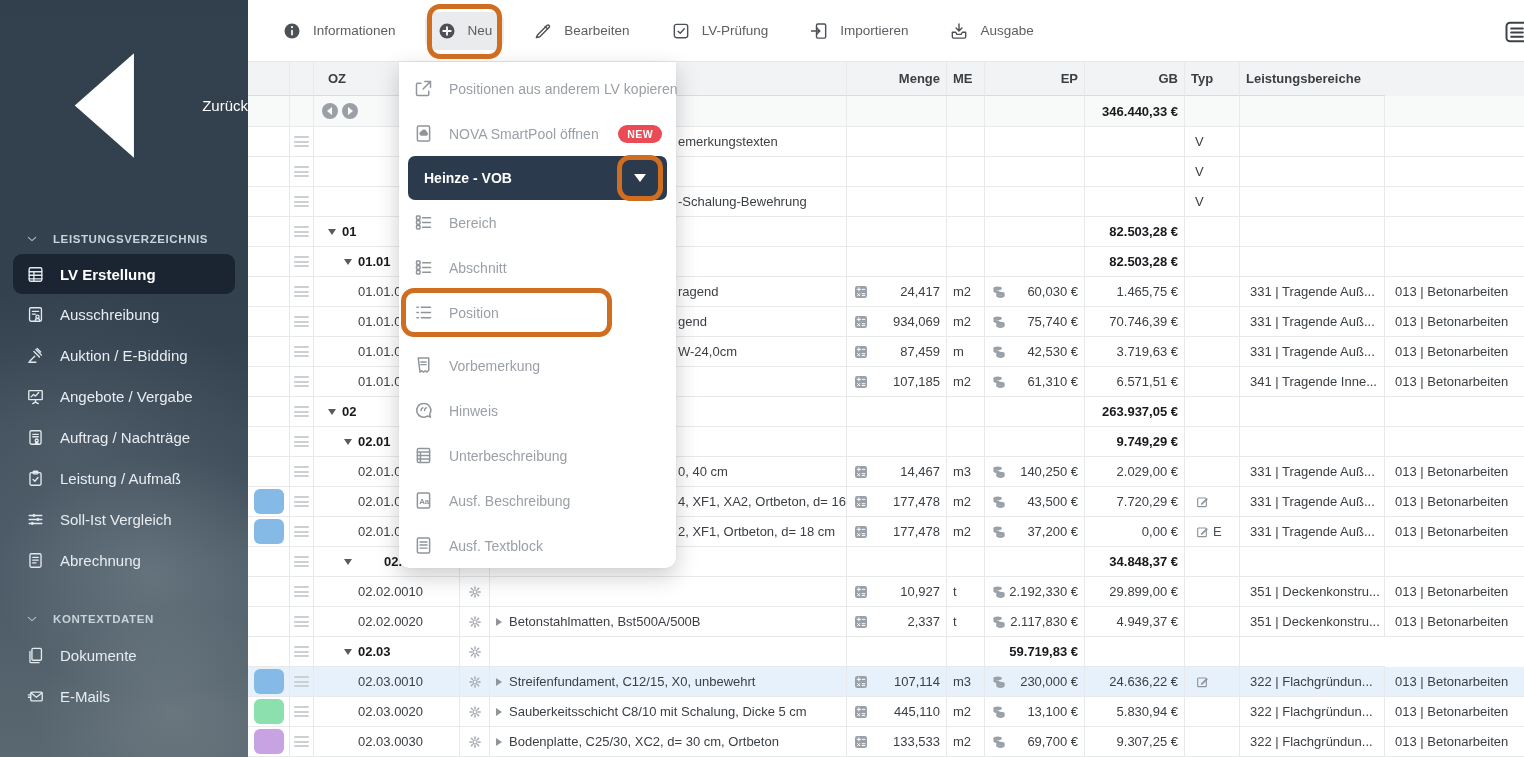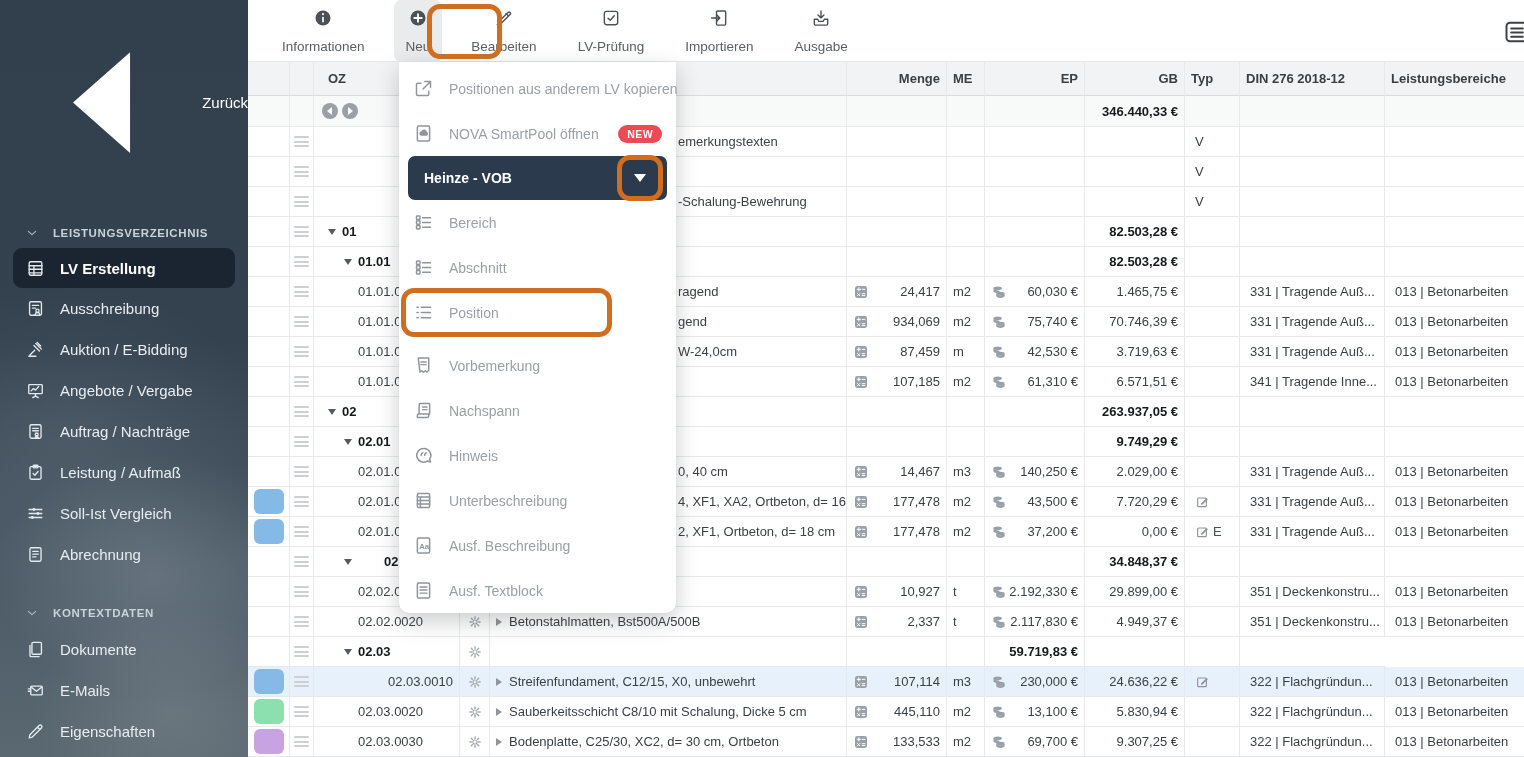--- a/index.html
+++ b/index.html
@@ -6,34 +6,34 @@
     font-family:"Liberation Sans",sans-serif;-webkit-font-smoothing:antialiased;}
   .app{position:relative;width:1524px;height:757px;overflow:hidden;background:#fff;}
 
   
   .sidebar{position:absolute;left:0;top:0;width:248px;height:757px;color:#e9eef3;
     background:
       radial-gradient(230px 170px at 62% 76%, rgba(200,208,212,.20), transparent 70%),
       radial-gradient(280px 220px at 28% 58%, rgba(170,185,195,.13), transparent 70%),
       radial-gradient(200px 150px at 70% 94%, rgba(205,210,212,.16), transparent 70%),
       linear-gradient(180deg,#323f4d 0%,#34414e 45%,#4b5a66 74%,#5a6871 100%);}
-  .back-row{display:flex;align-items:center;gap:15px;padding:22px 0 0 26px;font-size:15px;color:#fff;cursor:pointer;}
+  .back-row{display:flex;align-items:center;gap:9px;padding:22px 0 0 26px;font-size:15px;color:#fff;cursor:pointer;}
   .sec-label{display:flex;align-items:center;gap:13px;padding-left:24px;font-size:11.5px;font-weight:bold;
     letter-spacing:.6px;color:#c9d3da;text-transform:uppercase;}
   .sec-label .ic{width:16px;height:16px;color:#aeb9c1;}
   .nav-item{display:flex;align-items:center;gap:15px;height:41px;padding-left:26px;font-size:15px;color:#e8edf2;cursor:pointer;}
   .nav-item .ic{width:19px;height:19px;color:#e3eaef;flex:0 0 auto;}
   .nav-item.active{background:#1a2531;border-radius:9px;margin:0 13px;padding-left:13px;font-weight:bold;color:#fff;height:40px;}
   .ic svg{width:100%;height:100%;display:block;}
 
   
   .toolbar{position:absolute;left:248px;top:0;width:1276px;height:62px;background:#fff;
     border-bottom:1px solid #e6e8ea;display:flex;align-items:center;padding-left:22px;box-sizing:border-box;}
   .tb{display:flex;align-items:center;gap:11px;color:#5b6064;font-size:13.5px;margin-right:17px;
-    padding:9px 12px;border-radius:9px;cursor:pointer;white-space:nowrap;flex-direction:column;}
+    padding:9px 12px;border-radius:9px;cursor:pointer;white-space:nowrap;}
   .tb .ic{width:20px;height:20px;color:#4c5157;}
   .tb.neu{background:#e9ebed;}
   .tb-right{position:absolute;left:1252px;top:18px;width:34px;height:28px;color:#3e4247;cursor:pointer;}
 
   
   .grid-cols{display:grid;grid-template-columns:42px 24px 146px 30px 357px 100px 38px 100px 100px 55px 145px 139px;}
   .thead{position:absolute;left:248px;top:62px;width:1276px;height:34px;background:#f1f3f4;
     font-size:13px;font-weight:bold;color:#1f2327;}
   .thead .cell{border-bottom:1px solid #dadcde;}
   .tbody{position:absolute;left:248px;top:96px;width:1276px;}
@@ -202,28 +202,20 @@
       </div>
       <div class="nav-item">
         <span class="ic">
           <svg viewBox="0 0 24 24" fill="none" stroke="currentColor" stroke-width="1.7" stroke-linecap="round" stroke-linejoin="round">
             <rect x="6" y="6.5" width="14.5" height="11" rx="1.5"></rect>
             <path d="M6.5 7.5l6.7 5.5 6.8-5.5M3 10h2M3 13h2"></path>
           </svg>
         </span>
         <span>E-Mails</span>
       </div>
-      <div class="nav-item">
-        <span class="ic">
-          <svg viewBox="0 0 24 24" fill="none" stroke="currentColor" stroke-width="1.7" stroke-linecap="round" stroke-linejoin="round">
-            <path d="M4 20l1-4L16.5 4.5a2 2 0 0 1 3 3L8 19l-4 1zM14.5 6.5l3 3"></path>
-          </svg>
-        </span>
-        <span>Eigenschaften</span>
-      </div>
     </div>
   <div class="toolbar" id="toolbar">
       <div class="tb">
         <span class="ic">
           <svg viewBox="0 0 24 24" fill="none" stroke="currentColor" stroke-width="1.7" stroke-linecap="round" stroke-linejoin="round">
             <circle cx="12" cy="12" r="9" fill="currentColor" stroke="none"></circle>
             <rect x="11" y="10.5" width="2" height="7" rx="1" fill="#fff" stroke="none"></rect>
             <circle cx="12" cy="7.3" r="1.3" fill="#fff" stroke="none"></circle>
           </svg>
         </span>
@@ -304,23 +296,20 @@
       <div class="cell num">
         <span>EP</span>
       </div>
       <div class="cell num">
         <span>GB</span>
       </div>
       <div class="cell">
         <span>Typ</span>
       </div>
       <div class="cell">
-        <span>DIN 276 2018-12</span>
-      </div>
-      <div class="cell">
         <span>Leistungsbereiche</span>
       </div>
     </div>
   <div class="tbody" id="tbody">
       <div class="trow grid-cols navrow">
         <div class="cell" style="padding: 0px;"></div>
         <div class="cell" style="padding: 0px;"></div>
         <div class="cell" style="padding-left: 8px;">
           <div class="navbtn prev">
             <span></span>
@@ -1186,21 +1175,21 @@
         <div class="cell" style="padding: 0px;">
           <div class="swatch" style="background: rgb(133, 186, 230);"></div>
         </div>
         <div class="cell" style="padding: 0px;">
           <div class="drag">
             <i></i>
             <i></i>
             <i></i>
           </div>
         </div>
-        <div class="cell" style="padding-left: calc(44px); justify-content: flex-end;">
+        <div class="cell" style="padding-left: calc(44px);">
           <span>02.03.0010</span>
         </div>
         <div class="cell" style="padding: 0px;">
           <span class="gear"><svg viewBox="0 0 24 24" fill="none" stroke="currentColor" stroke-width="1.7" stroke-linecap="round" stroke-linejoin="round">
               <circle cx="12" cy="12" r="3"></circle>
               <path d="M12 4.3v2.4M12 17.3v2.4M19.7 12h-2.4M6.7 12H4.3M17.5 6.5l-1.7 1.7M8.2 15.8l-1.7 1.7M17.5 17.5l-1.7-1.7M8.2 8.2L6.5 6.5" stroke-width="2.2"></path>
             </svg></span>
         </div>
         <div class="cell">
           <span class="tri-r"></span>
@@ -1413,28 +1402,20 @@
         <span>Position</span>
       </div>
       <div class="mitem gap">
         <span class="ic">
           <svg viewBox="0 0 24 24" fill="none" stroke="currentColor" stroke-width="1.7" stroke-linecap="round" stroke-linejoin="round">
             <path d="M6 3.5h12v14l-2 2-2-1.5-2 1.5-2-1.5-2 1.5z"></path>
             <path d="M9 8h6M9 11h6"></path>
           </svg>
         </span>
         <span>Vorbemerkung</span>
-      </div>
-      <div class="mitem">
-        <span class="ic">
-          <svg viewBox="0 0 24 24" fill="none" stroke="currentColor" stroke-width="1.7" stroke-linecap="round" stroke-linejoin="round">
-            <path d="M7 16V5.5A1.5 1.5 0 0 1 8.5 4H19v12M5 20h11a2 2 0 0 0 2-2v-2H7a2 2 0 0 0-2 2zM11 8h5M11 11h5"></path>
-          </svg>
-        </span>
-        <span>Nachspann</span>
       </div>
       <div class="mitem">
         <span class="ic">
           <svg viewBox="0 0 24 24" fill="none" stroke="currentColor" stroke-width="1.7" stroke-linecap="round" stroke-linejoin="round">
             <path d="M12 4a7.8 7.8 0 1 0 4.3 14.3L20 19.5l-1-3.4A7.8 7.8 0 0 0 12 4z"></path>
             <path d="M9.3 12c0-2 .8-2.8 2-3M13.3 12c0-2 .8-2.8 2-3"></path>
           </svg>
         </span>
         <span>Hinweis</span>
       </div>

